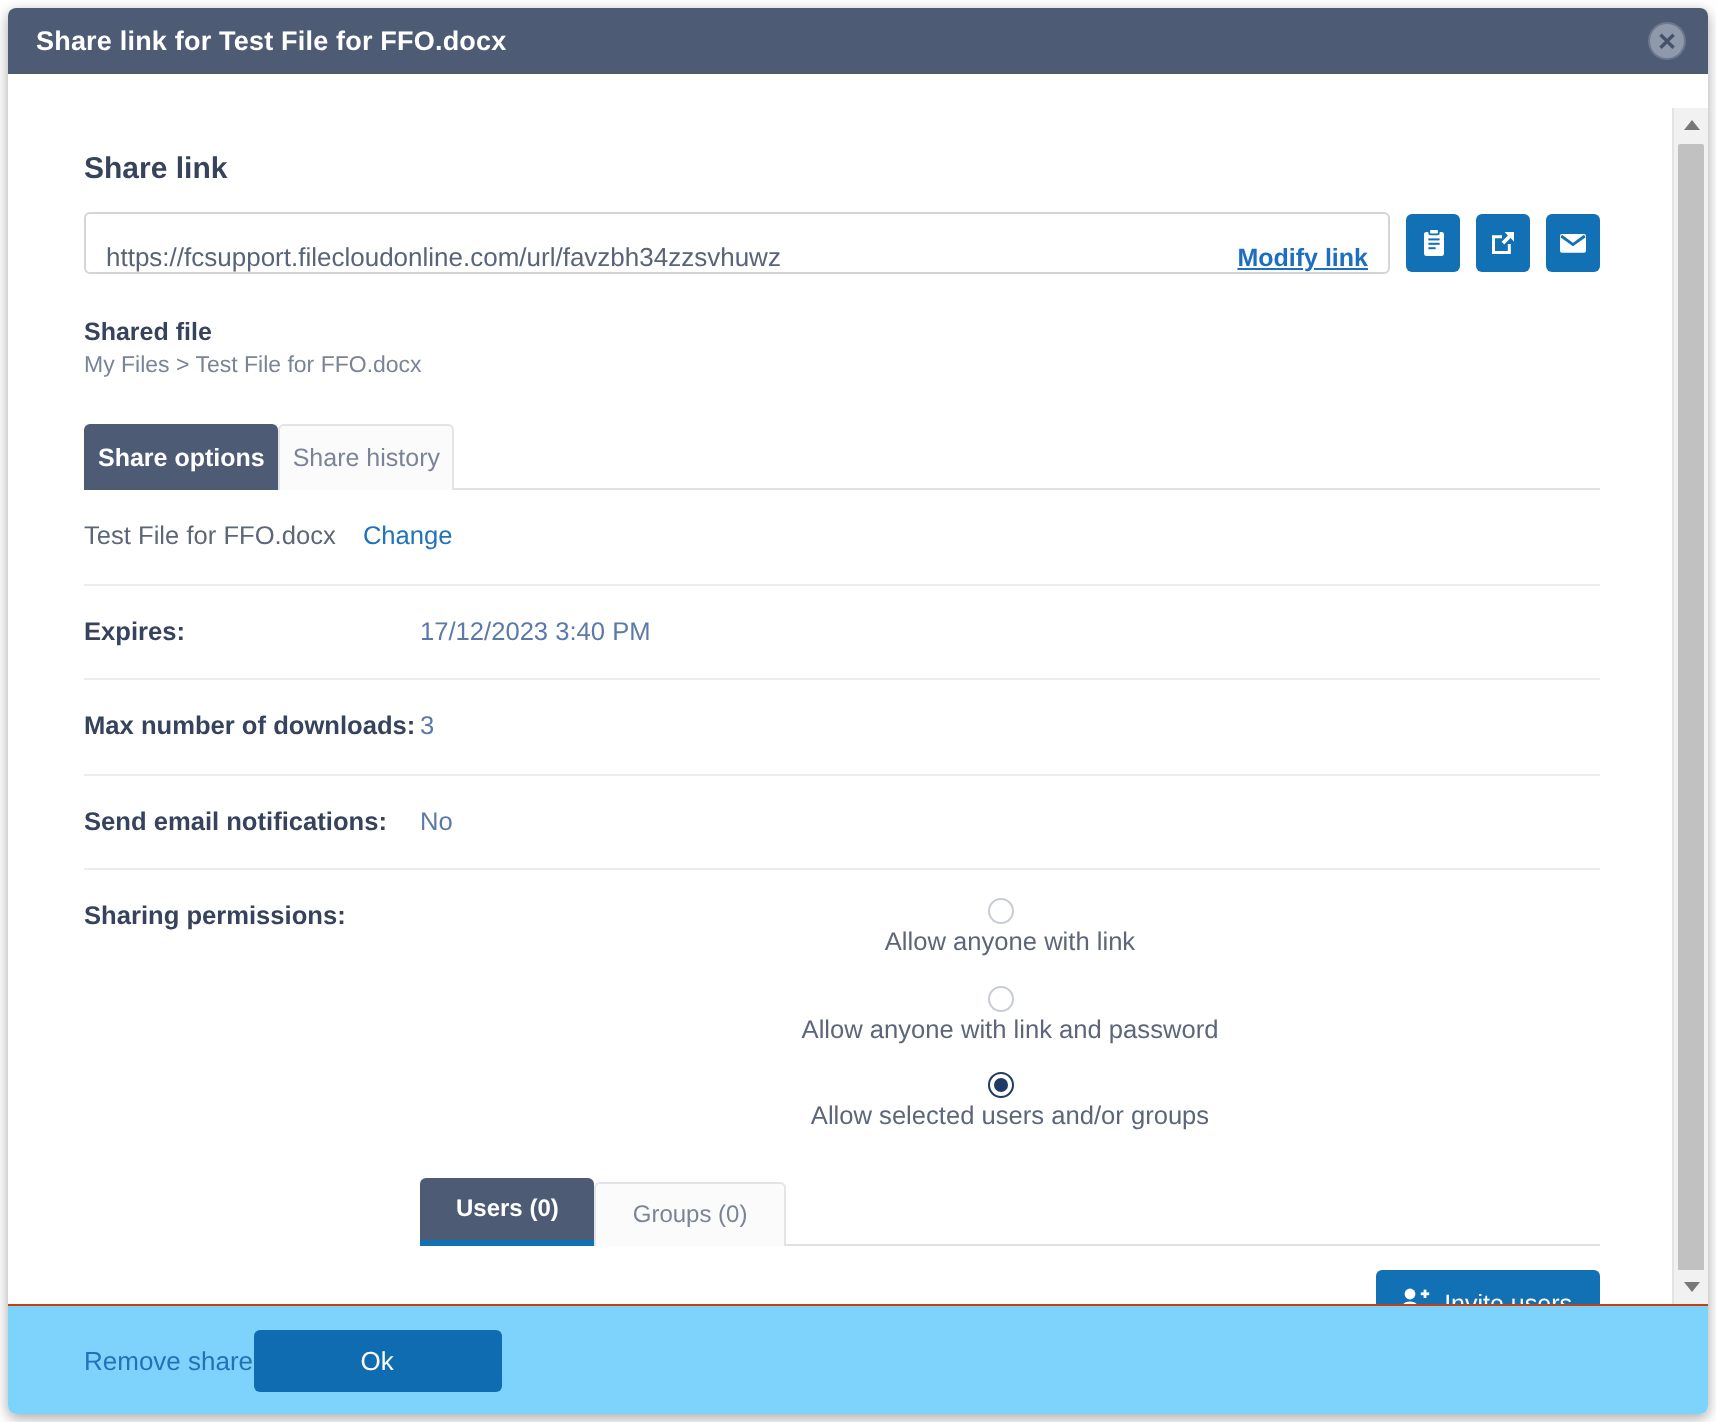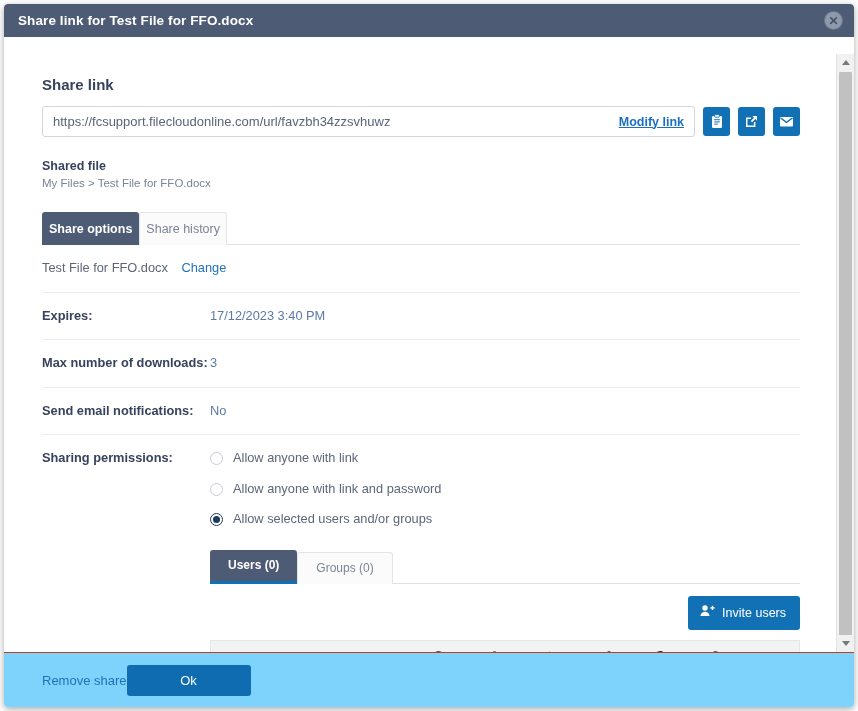--- a/index.html
+++ b/index.html
@@ -135,21 +135,21 @@
     align-items: center;
     gap: 8px;
   }
   .linkbox {
     flex: 1 1 auto;
     height: 29px;
     border: 1px solid #d2d5da;
     border-radius: 3px;
     background: #fff;
     display: flex;
-    align-items: center;
+    align-items: flex-end;
     padding: 0 10px 0 10px;
     justify-content: space-between;
     min-width: 0;
   }
   .linkurl {
     font-size: 13px;
     color: #5a6478;
     white-space: nowrap;
     overflow: hidden;
     text-overflow: ellipsis;
@@ -248,20 +248,21 @@
     margin-left: 10px;
     cursor: pointer;
   }
 
   
   .radio-line {
     display: flex;
     align-items: center;
     margin-bottom: 12px;
     cursor: pointer;
+    flex-direction: column;
   }
   .radio-line:last-child { margin-bottom: 0; }
   .radio {
     width: 11px;
     height: 11px;
     border-radius: 50%;
     border: 1px solid #c8ccd4;
     background: #fff;
     margin-right: 10px;
     flex: 0 0 auto;

